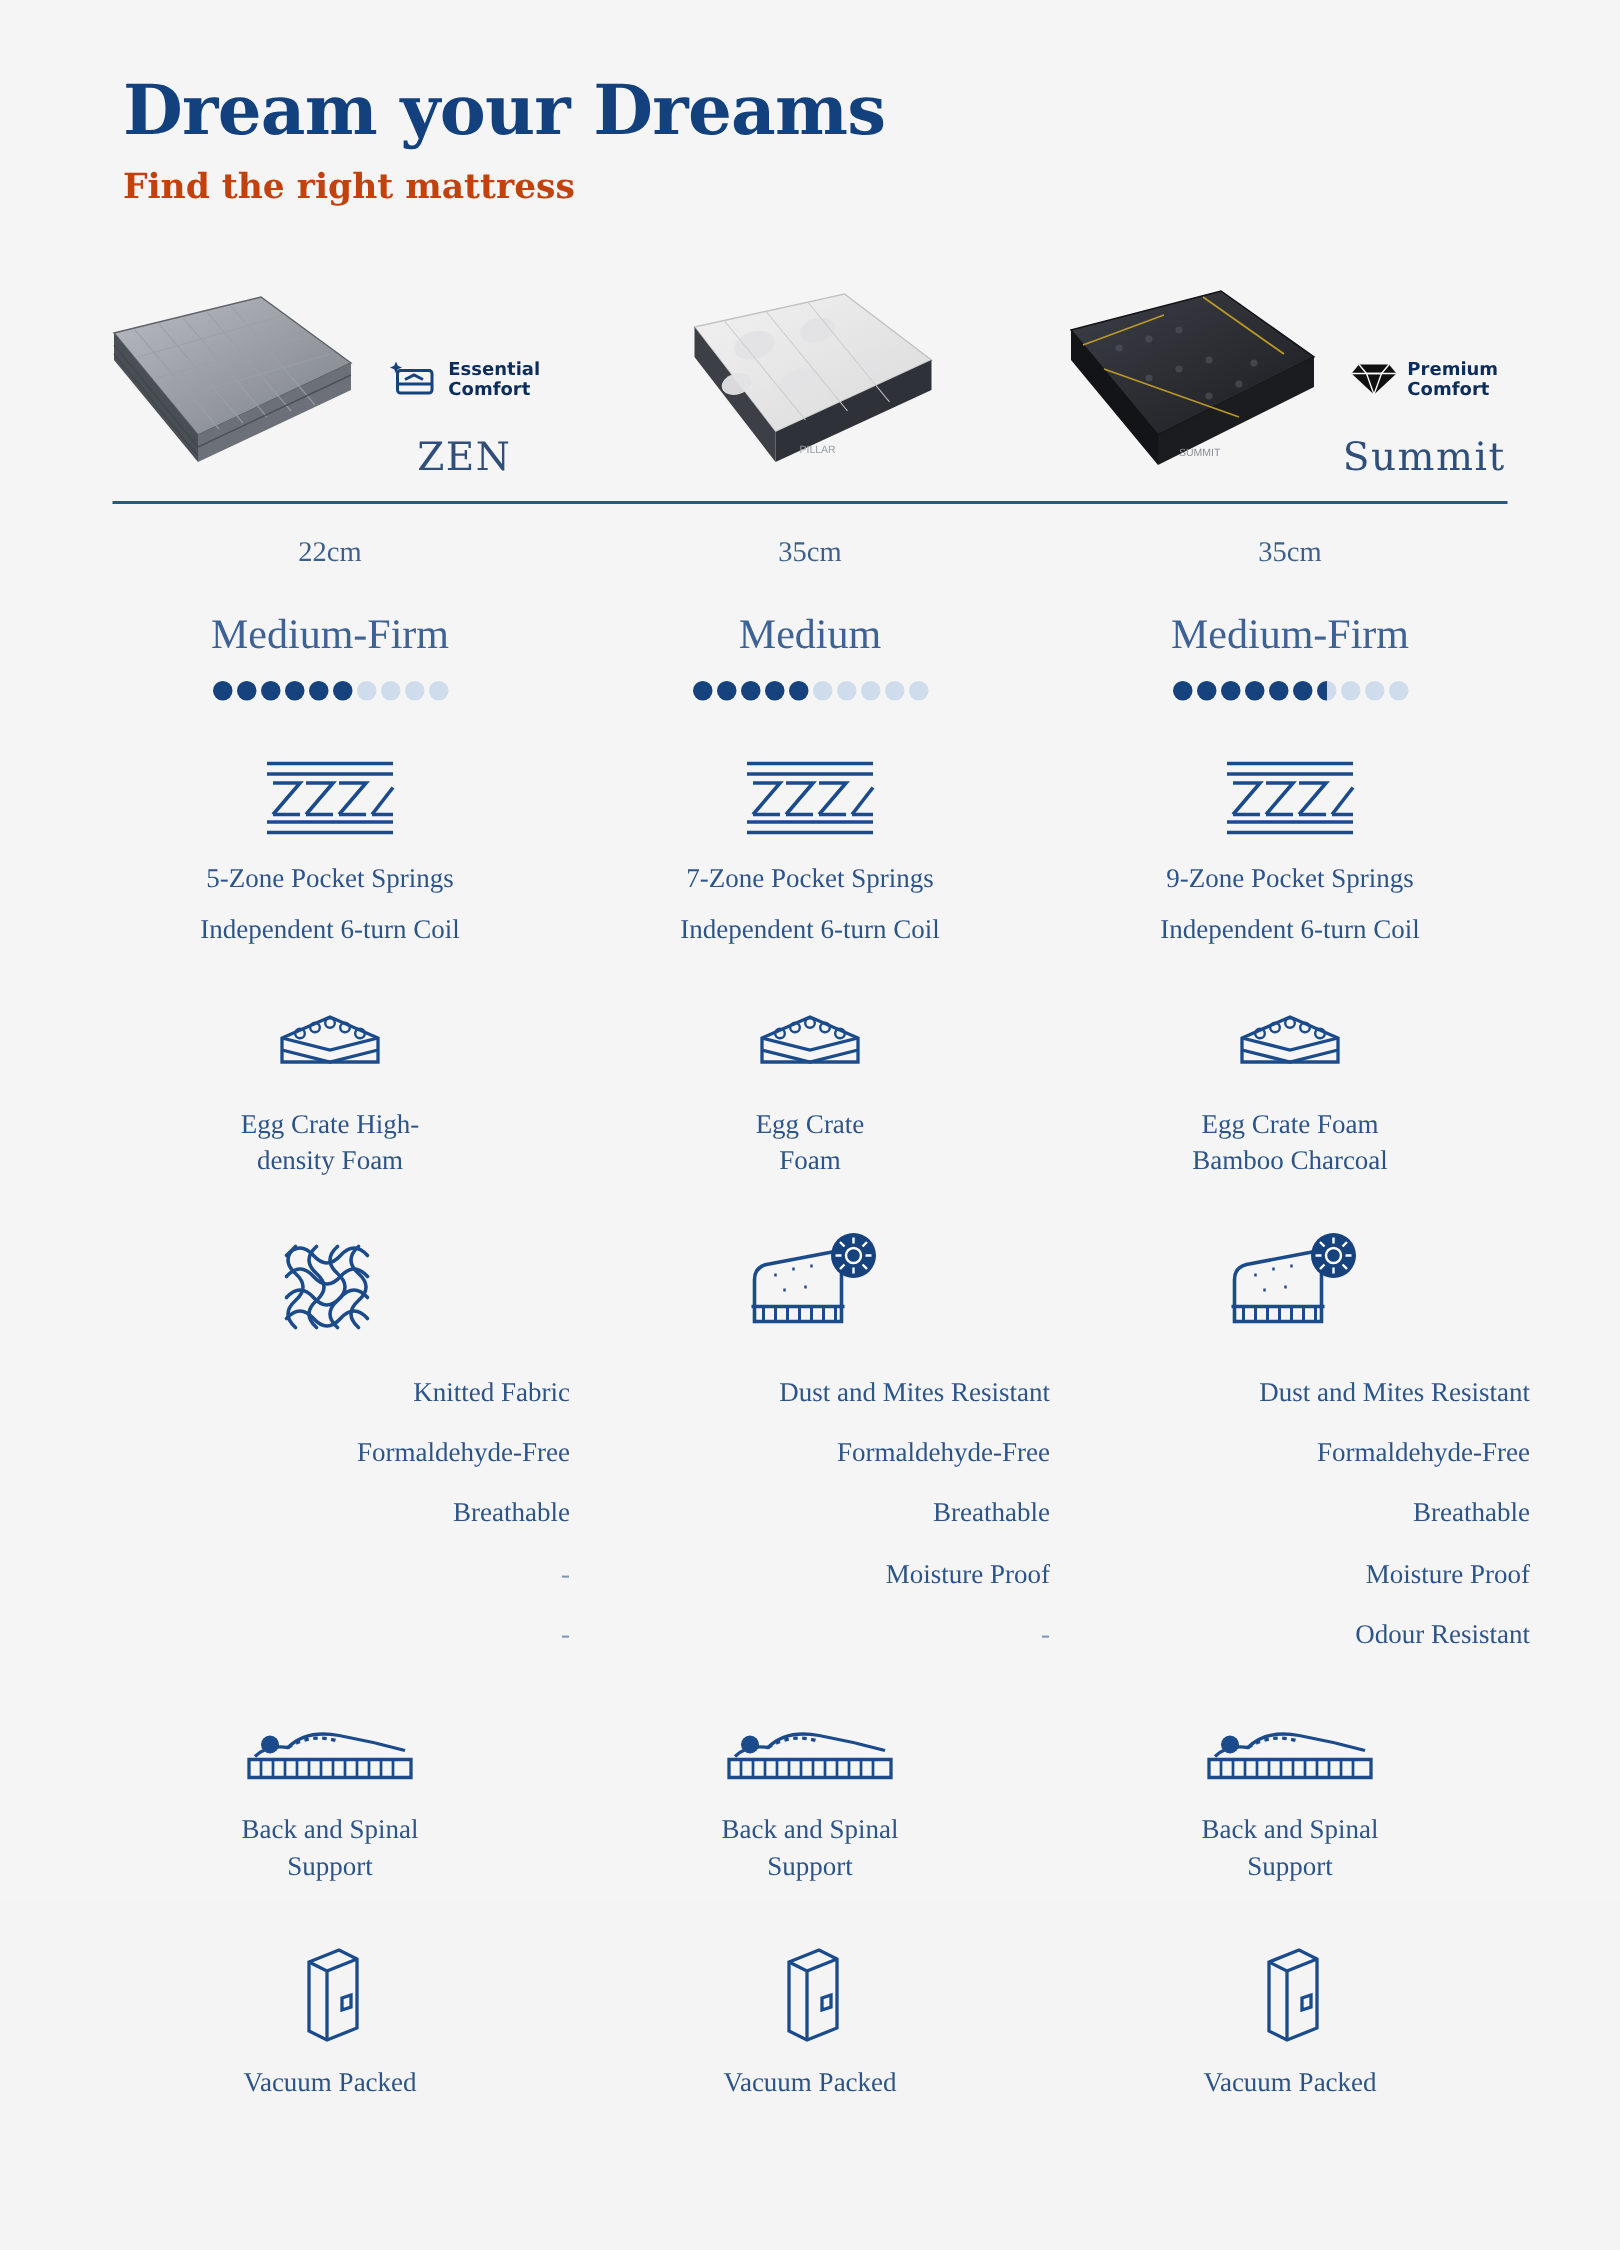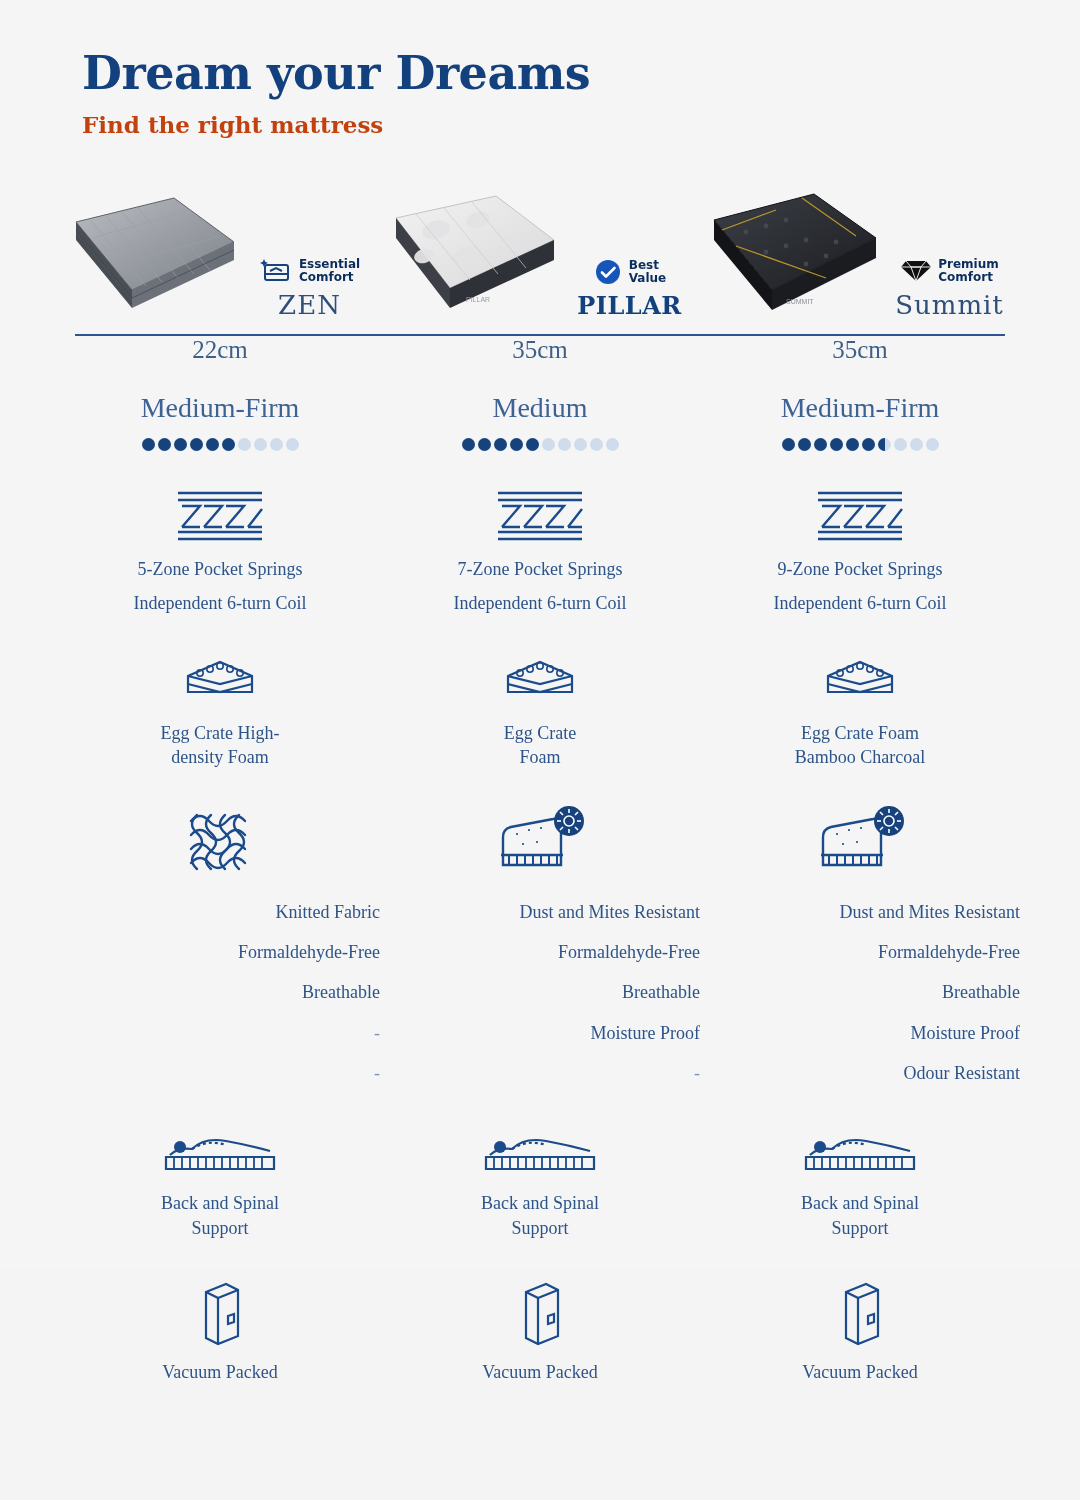--- a/index.html
+++ b/index.html
@@ -80,21 +80,21 @@
     font-size: 12px;
     line-height: 13px;
     color: #0c2d5c;
     text-align: left;
   }
   .brand-name {
     font-family: "DejaVu Serif", serif;
     font-size: 26px;
     color: #2f4f7a;
     letter-spacing: 1px;
-    margin-top: 2px;
+    margin-top: 20px;
   }
   .brand-name.bold {
     font-weight: bold;
     font-size: 24px;
     color: #12417e;
     letter-spacing: 0.5px;
   }
   
   .divider {
     height: 2px;
@@ -104,22 +104,23 @@
   
   .grid {
     display: flex;
     padding: 0 60px;
   }
   .col {
     flex: 1;
     text-align: center;
   }
   .rowlabel-height {
-    font-size: 25px;
+    font-size: 19px;
     color: #3e5f87;
+    padding-top: 22px;
   }
   .firmness {
     font-size: 28px;
     color: #3d6293;
     padding-top: 28px;
     font-family: Liberation Serif, serif;
   }
   .dots {
     display: flex;
     justify-content: center;
@@ -235,32 +236,20 @@
             <ellipse cx="38" cy="70" rx="10" ry="7" transform="rotate(-16 38 70)"></ellipse>
           </g>
           <g stroke="#cccccd" stroke-width="0.7">
             <line x1="30" y1="28" x2="84" y2="94"></line>
               <line x1="58" y1="22" x2="112" y2="88"></line>
             <line x1="86" y1="16" x2="140" y2="82"></line>
           </g>
           <text x="80" y="116" fill="#9aa0a8" font-size="7" font-family="sans-serif">PILLAR</text>
         </svg>
       </div>
-      <div class="brand-block">
-        <div class="badge-row">
-          <span>
-            <svg width="30" height="30" viewBox="0 0 30 30">
-              <circle cx="15" cy="15" r="12" fill="#1756b8"></circle>
-              <path d="M9 15.5 l4 4 L21.5 11" fill="none" stroke="#ffffff" stroke-width="2.6" stroke-linecap="round" stroke-linejoin="round"></path>
-            </svg>
-          </span>
-          <span class="badge-text">Best<br>Value</span>
-        </div>
-        <div class="brand-name bold">PILLAR</div>
-      </div>
     </div>
 
     <div class="product">
       <div class="mattress-art">
         <svg width="175" height="140" viewBox="0 0 175 140">
           <defs>
             <linearGradient id="g3" x1="0" y1="0" x2="1" y2="1">
               <stop offset="0%" stop-color="#3c3f46"></stop>
                 <stop offset="100%" stop-color="#1b1d21"></stop>
             </linearGradient>

